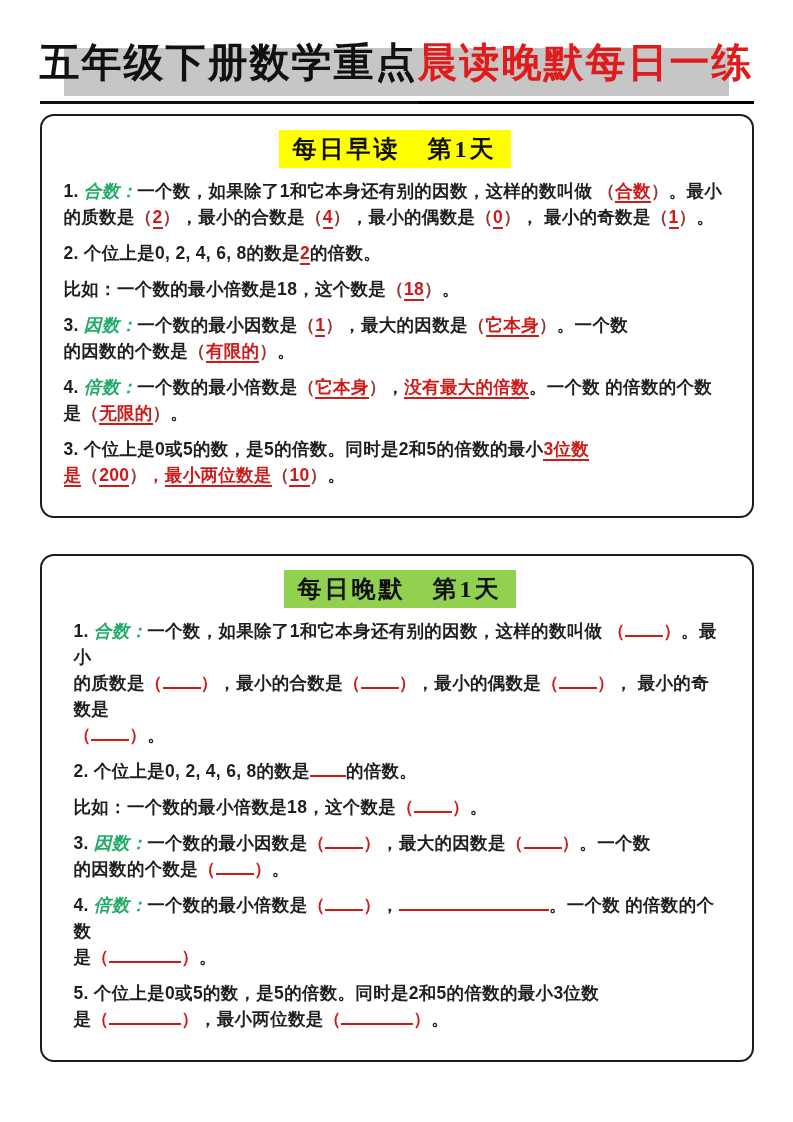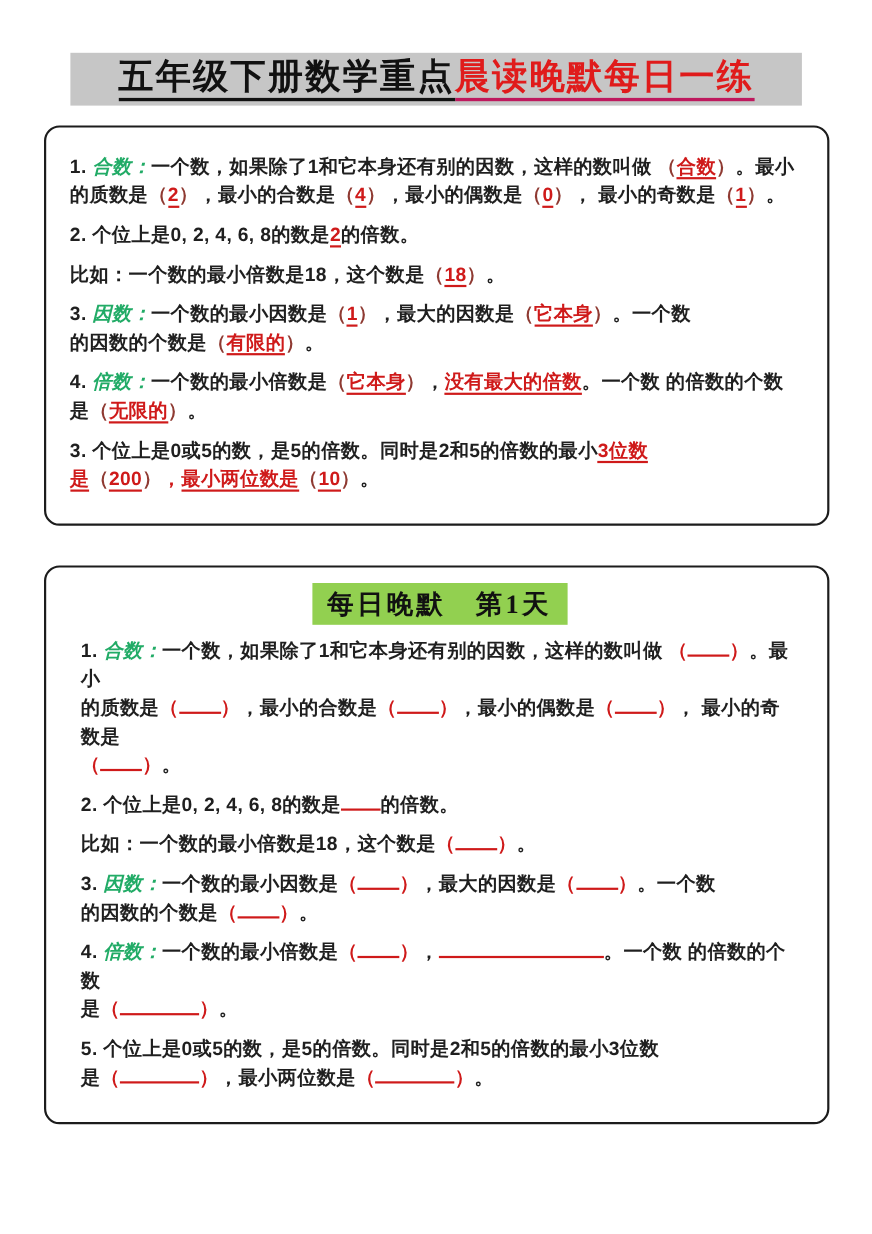--- a/index.html
+++ b/index.html
@@ -16,27 +16,27 @@
   .title-bar {
     margin:48px 64px 0 64px;
     background:#c6c6c6;
     height:48px;
     display:flex; align-items:center; justify-content:center;
     white-space:nowrap;
   }
   .title-bar span {
     font-family:"Liberation Serif", serif;
     font-weight:bold;
-    font-size:32px;
+    font-size:40px;
     letter-spacing:2px;
     line-height:1.1;
-    padding-bottom:2px;
+    padding-bottom:16px;
   }
   .title-black { color:#111111; border-bottom:3px solid #111111; }
-  .title-red   { color:#e01b1b; border-bottom:3px solid #be185d; }
+  .title-red   { color:#e01b1b; border-bottom:3px solid #000000; }
 
   
   .card {
     margin:18px auto 0 auto;
     width:714px;
     border:2px solid #1c1c1c;
     border-radius:14px;
     padding:12px 26px 18px 22px;
     background:#ffffff;
   }
@@ -80,20 +80,23 @@
 <body>
 
 <div class="page">
 
   <div class="title-bar">
     <span class="title-black">五年级下册数学重点</span>
       <span class="title-red">晨读晚默每日一练</span>
   </div>
 
   <div class="card card-morning">
+    <div class="card-heading">
+      <span class="hl-yellow">每日早读　第1天</span>
+    </div>
     <div class="card-body">
         <p class="para"><span class="txt">1. </span><span class="term">合数：</span><span class="txt">一个数，如果除了1和它本身还有别的因数，这样的数叫做 </span><span class="paren">（</span><span class="ans">合数</span><span class="paren">）</span><span class="txt">。最小</span><br><span class="txt">的质数是</span><span class="paren">（</span><span class="ans">2</span><span class="paren">）</span><span class="txt">，最小的合数是</span><span class="paren">（</span><span class="ans">4</span><span class="paren">）</span><span class="txt">，最小的偶数是</span><span class="paren">（</span><span class="ans">0</span><span class="paren">）</span><span class="txt">， 最小的奇数是</span><span class="paren">（</span><span class="ans">1</span><span class="paren">）</span><span class="txt">。</span></p>
         <p class="para"><span class="txt">2. 个位上是0, 2, 4, 6, 8的数是</span><span class="ans">2</span><span class="txt">的倍数。</span></p>
         <p class="para"><span class="txt">比如：一个数的最小倍数是18，这个数是</span><span class="paren">（</span><span class="ans">18</span><span class="paren">）</span><span class="txt">。</span></p>
         <p class="para"><span class="txt">3. </span><span class="term">因数：</span><span class="txt">一个数的最小因数是</span><span class="paren">（</span><span class="ans">1</span><span class="paren">）</span><span class="txt">，最大的因数是</span><span class="paren">（</span><span class="ans">它本身</span><span class="paren">）</span><span class="txt">。一个数</span><br><span class="txt">的因数的个数是</span><span class="paren">（</span><span class="ans">有限的</span><span class="paren">）</span><span class="txt">。</span></p>
         <p class="para"><span class="txt">4. </span><span class="term">倍数：</span><span class="txt">一个数的最小倍数是</span><span class="paren">（</span><span class="ans">它本身</span><span class="paren">）</span><span class="txt">，</span><span class="ans">没有最大的倍数</span><span class="txt">。一个数 的倍数的个数</span><br><span class="txt">是</span><span class="paren">（</span><span class="ans">无限的</span><span class="paren">）</span><span class="txt">。</span></p>
         <p class="para"><span class="txt">3. 个位上是0或5的数，是5的倍数。同时是2和5的倍数的最小</span><span class="ans">3位数</span><br><span class="ans">是</span><span class="paren">（</span><span class="ans">200</span><span class="paren">）</span><span class="red">，</span><span class="ans">最小两位数是</span><span class="paren">（</span><span class="ans">10</span><span class="paren">）</span><span class="txt">。</span></p>
       </div>
   </div>
 

